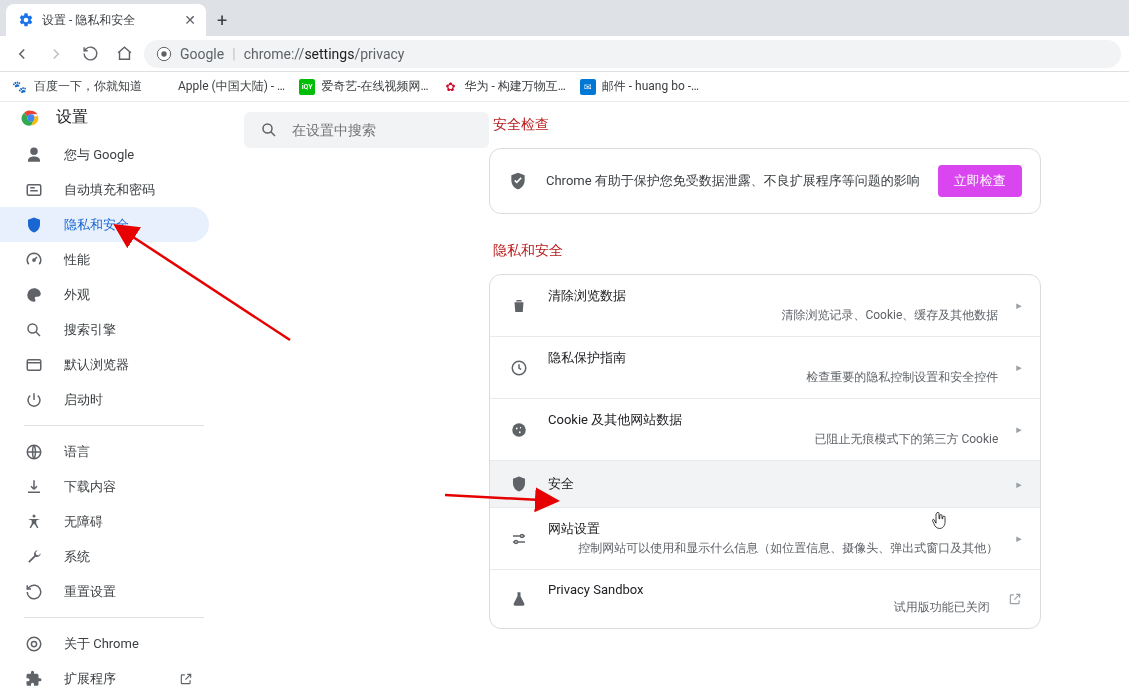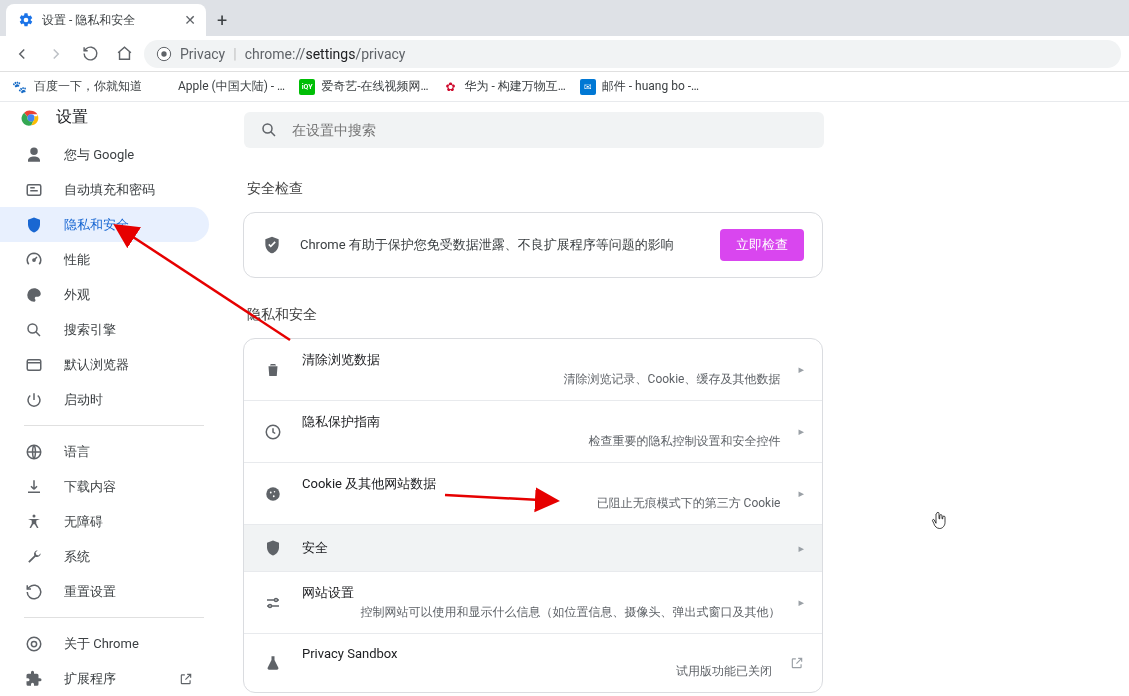--- a/index.html
+++ b/index.html
@@ -76,33 +76,33 @@
     font-size:13px; color:#3c4043; cursor:pointer;
     border-top-right-radius:18px; border-bottom-right-radius:18px;
     margin-right:34px;
   }
   .nav-item .nav-ico { width:20px; height:20px; display:flex; align-items:center; justify-content:center; color:#5f6368; }
   .nav-item.active { background:#e8f0fe; color:#1967d2; }
   .nav-item.active .nav-ico { color:#1967d2; }
   .nav-sep { height:1px; background:#e0e0e0; margin:8px 20px 8px 24px; width:180px; }
   .nav-item .trail-ico { margin-left:auto; color:#5f6368; }
 
-  .right-col { flex:1; display:flex; flex-direction:column; padding-right:28px; }
+  .right-col { flex:1; display:flex; flex-direction:row; padding-right:28px; }
   .search-wrap { height:56px; display:flex; align-items:center; }
   .search-box {
     flex:1; max-width:580px; height:36px; background:#f1f3f4; border-radius:6px;
     display:flex; align-items:center; gap:14px; padding:0 16px; color:#5f6368;
     margin-left:1px;
   }
   .search-box input {
     border:none; background:transparent; outline:none; font-size:14px; color:#3c4043; flex:1;
   }
 
   .content { padding-top:6px; max-width:580px; }
-  .section-title { font-size:14px; color:#404040; margin:16px 0 14px 4px; font-weight:500; }
+  .section-title { font-size:14px; color:#b91c1c; margin:8px 0 14px 4px; font-weight:500; }
 
   .card {
     border:1px solid #dadce0; border-radius:12px; background:#fff;
   }
   .safety-row {
     display:flex; align-items:center; gap:18px; padding:16px 18px;
   }
   .safety-row .txt { font-size:13px; color:#3c4043; flex:1; }
   .btn-primary {
     background:#d946ef; color:#fff; font-size:13px; padding:7px 16px;
@@ -168,21 +168,21 @@
         <path d="M5 10v10h14V10"></path>
       </svg>
   </div>
   <div class="omnibox">
     <span>
       <svg width="16" height="16" viewBox="0 0 24 24">
           <circle cx="12" cy="12" r="10" fill="#fff" stroke="#5f6368" stroke-width="1.5"></circle>
           <circle cx="12" cy="12" r="4" fill="#5f6368"></circle>
         </svg>
     </span>
-    <span class="url-prefix">Privacy</span>
+    <span class="url-prefix">Google</span>
     <span class="url-sep">|</span>
     <span class="url-path">chrome://<strong>settings</strong>/privacy</span>
   </div>
 </div>
 
 <div class="bookmarks">
   <div class="bm">
     <span class="ico" style="color:#2932e1;font-weight:bold;">🐾</span>
     <span>百度一下，你就知道</span>
   </div>

